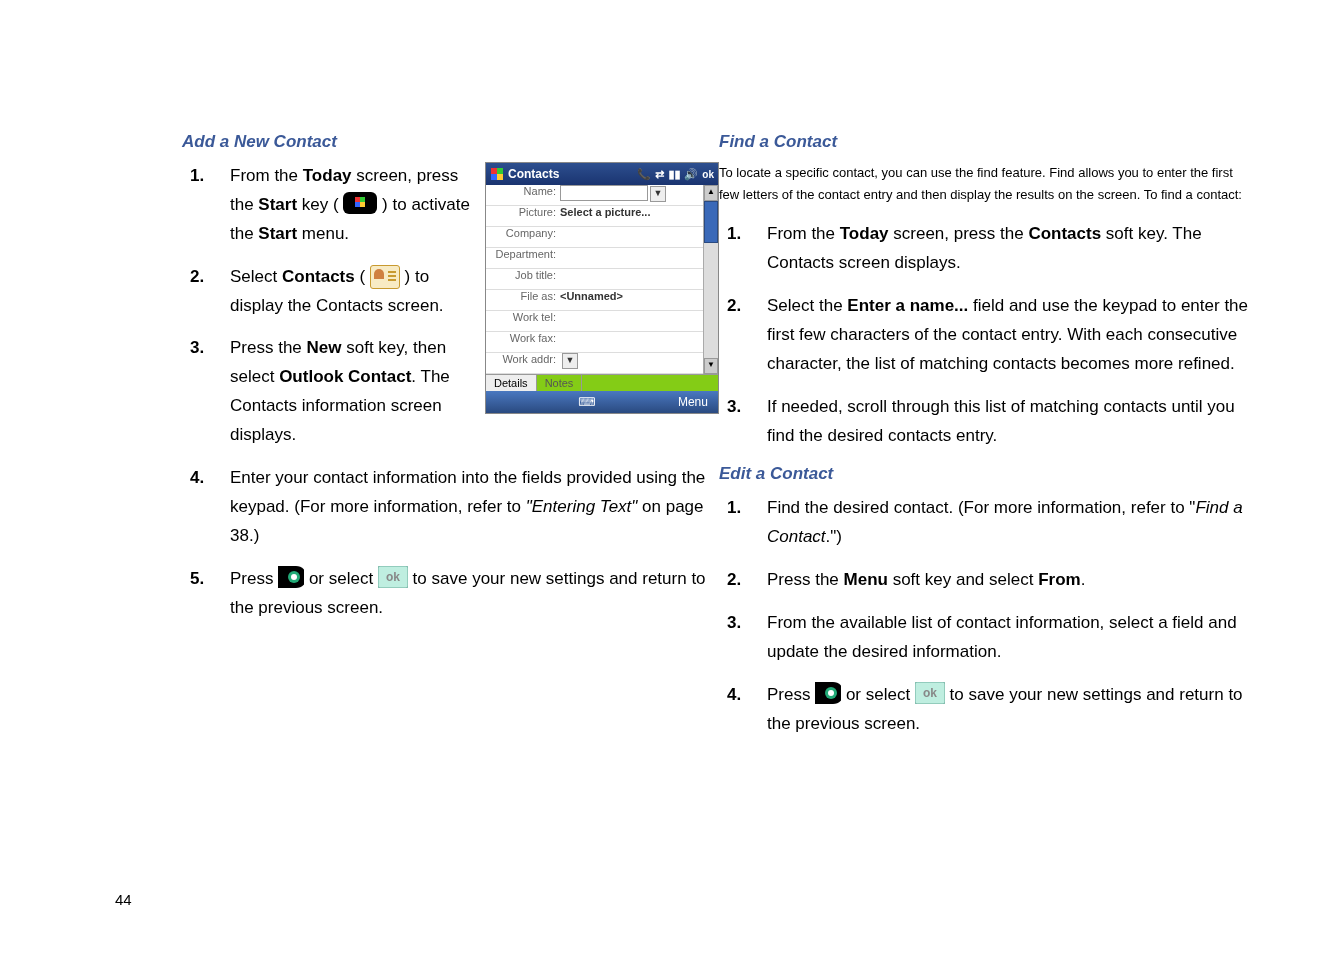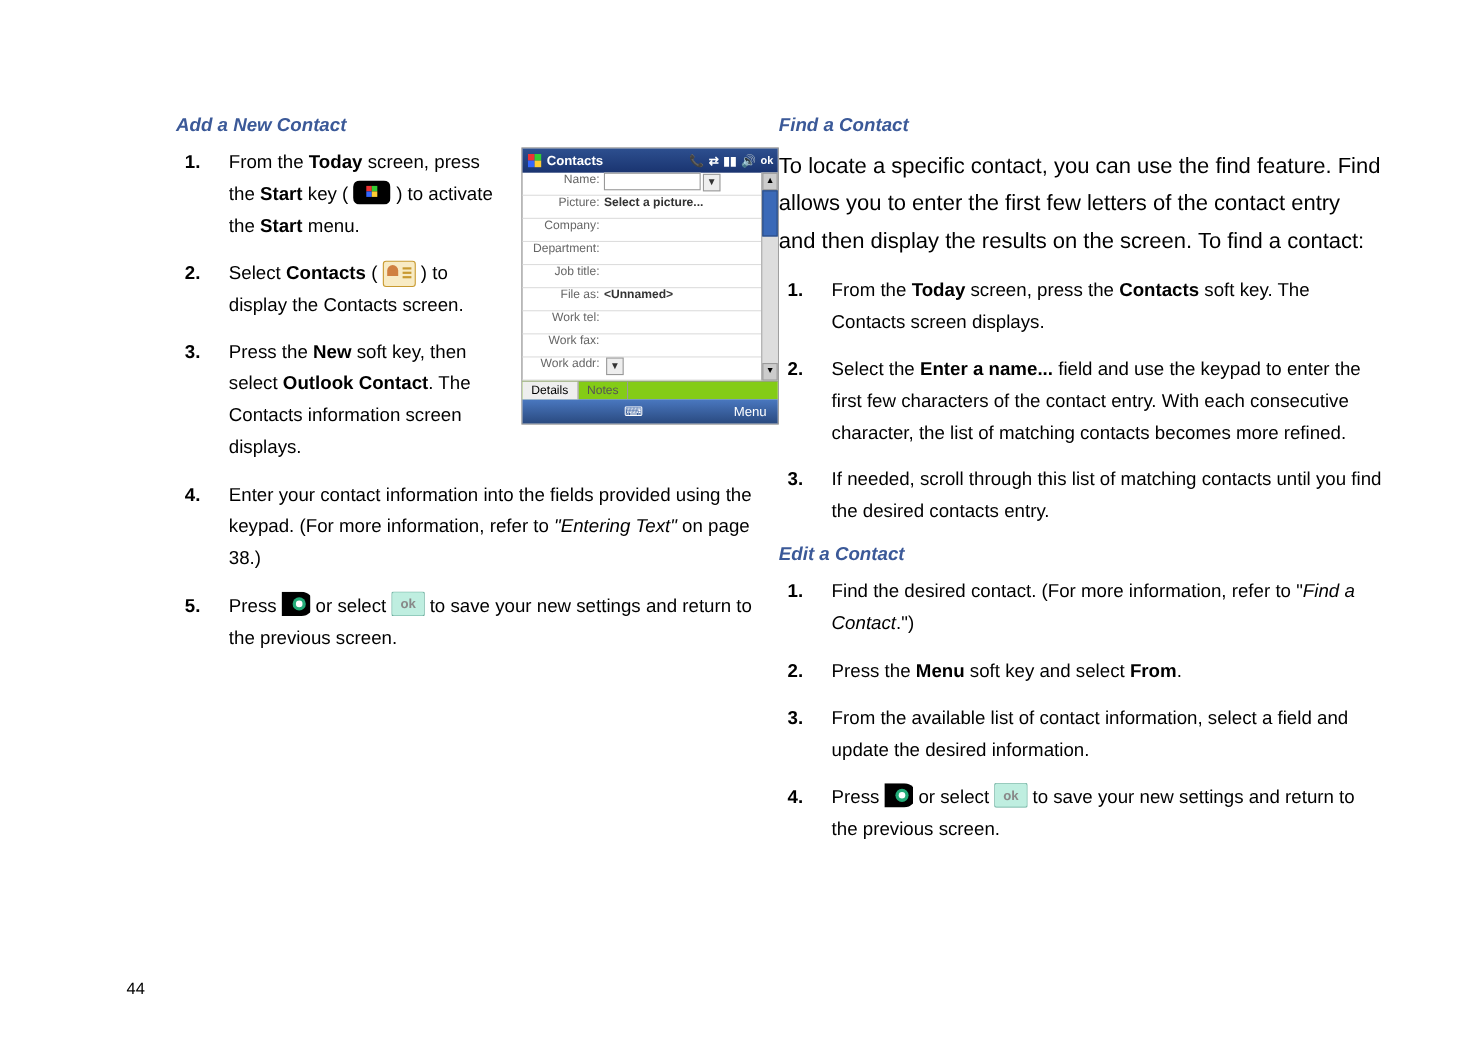--- a/index.html
+++ b/index.html
@@ -7,21 +7,22 @@
     padding: 0;
     width: 1336px;
     height: 954px;
     font-family: Arial, Helvetica, sans-serif;
     background: #fff;
     color: #000;
     position: relative;
   }
   .page {
     display: flex;
-    padding: 92px 80px 40px 160px;
+    padding: 120px 80px 40px 160px;
+    margin-left: 22px;
   }
   .col {
     flex: 1;
     min-width: 0;
   }
   .section-title {
     color: #3b5998;
     font-weight: bold;
     font-style: italic;
     font-size: 17px;
@@ -43,21 +44,21 @@
     font-weight: bold;
     min-width: 40px;
     padding-left: 8px;
   }
   .txt {
     flex: 1;
   }
   .bold { font-weight: bold; }
   .italic { font-style: italic; }
   .body-text {
-    font-size: 20px;
+    font-size: 13px;
     line-height: 1.7;
     margin: 8px 0 14px 0;
   }
   .svgicon { vertical-align: -4px; }
   .screenshot {
     float: right;
     margin: 0 0 8px 10px;
   }
   .phone-ui {
     width: 232px;

